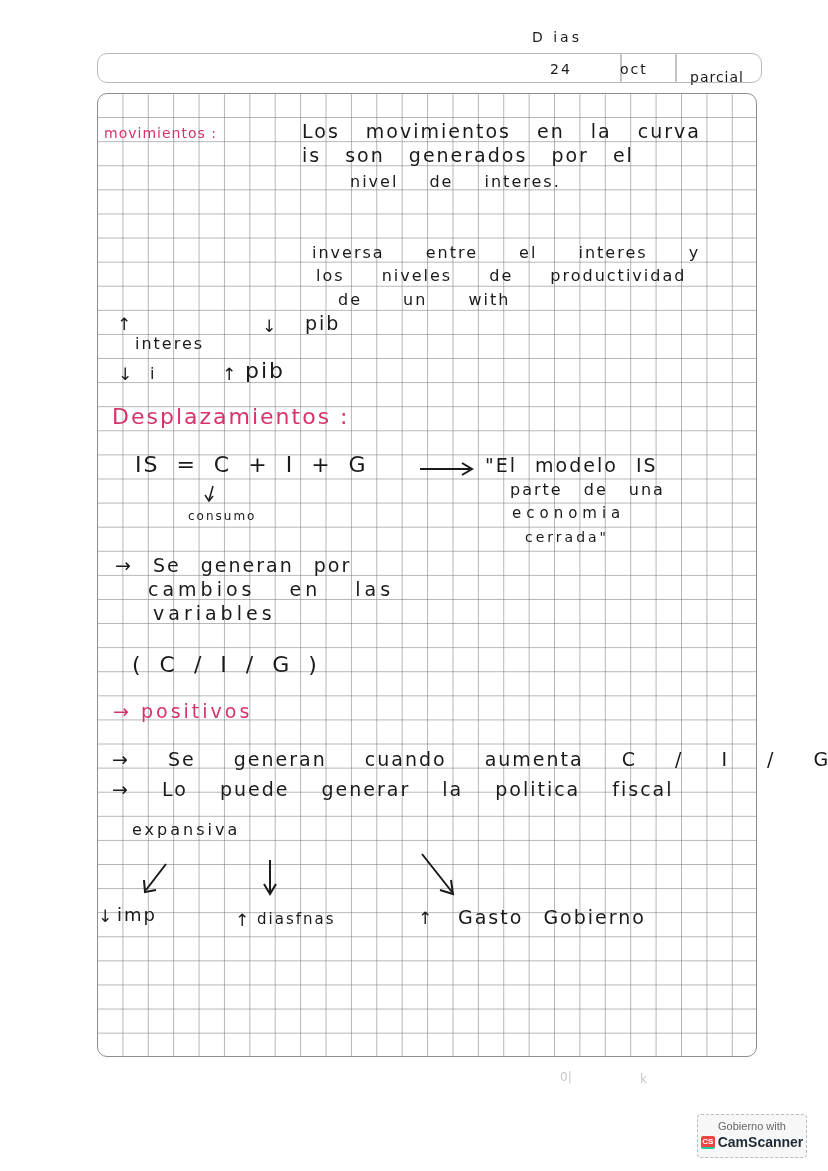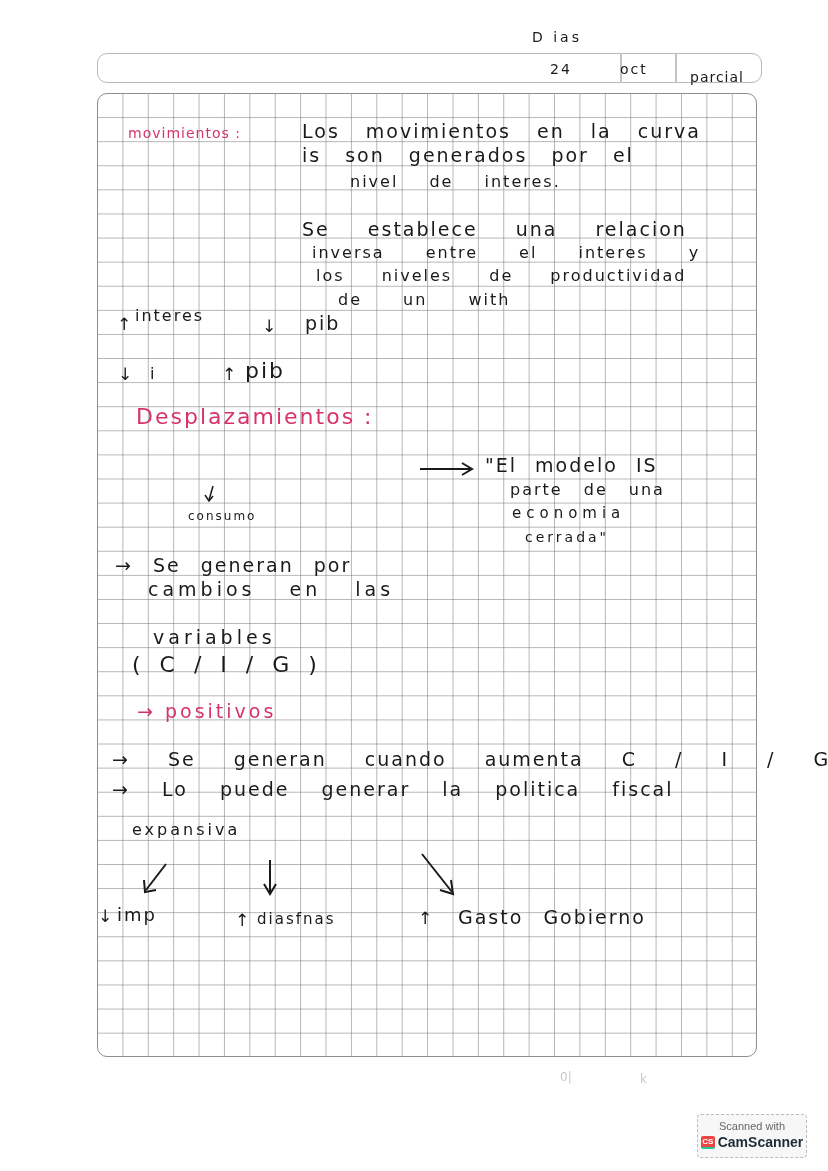--- a/index.html
+++ b/index.html
@@ -28,21 +28,21 @@
         linear-gradient(to bottom, rgba(120,120,120,0.55) 1px, transparent 1px);
       background-size: 25.4px 100%, 100% 24.1px;
       background-position: -1px 0, 0 -1px;
     }
 
     .hw {
       position: absolute; white-space: nowrap; color: #1a1a1a;
       font-family: "DejaVu Sans", sans-serif; font-weight: normal; letter-spacing: 2px;
       line-height: 1;
     }
-    .pink { color: #d6336c; margin-left: 24px; }
+    .pink { color: #d6336c; }
     .big { font-size: 22px; }
     .med { font-size: 19px; }
     .small { font-size: 14px; }
     .tiny { font-size: 12px; }
 
     .arrow-svg { position: absolute; overflow: visible; }
 
     
     .watermark {
       position: absolute; left: 697px; top: 1114px; width: 110px; height: 44px;
@@ -76,58 +76,58 @@
   <div class="hw small" style="left:690px; top:70px; letter-spacing:1px;">parcial</div>
 
   <div class="grid"></div>
 
   <div class="hw small pink" style="left:104px; top:126px; letter-spacing:1px;">movimientos :</div>
 
   <div class="hw med" style="left:302px; top:122px; word-spacing:18px;">Los  movimientos  en  la  curva</div>
   <div class="hw med" style="left:302px; top:146px; word-spacing:16px;">is  son  generados  por  el</div>
   <div class="hw small" style="left:302px; top:174px; word-spacing:24px; font-size:16px;padding-left:48px;">nivel  de  interes.</div>
 
-  <div class="hw med" style="left:302px; top:220px; word-spacing:30px;">Se  establece  una  relacion</div>
   <div class="hw small" style="left:312px; top:245px; word-spacing:34px; font-size:16px;text-align:center;">inversa  entre  el  interes  y</div>
   <div class="hw small" style="left:316px; top:268px; word-spacing:30px; font-size:16px;">los  niveles  de  productividad</div>
   <div class="hw small" style="left:338px; top:292px; word-spacing:34px; font-size:16px;">de  un  with</div>
 
   <div>
     <span class="hw small" style="left:117px; top:316px; font-size:17px;">↑</span>
-    <span class="hw small" style="left:135px; top:308px; font-size:16px;">interes</span>
+    <span class="hw small" style="left:135px; top:336px; font-size:16px;">interes</span>
     <span class="hw small" style="left:262px; top:318px; font-size:17px;">↓</span>
     <span class="hw med" style="left:305px; top:314px;">pib</span>
   </div>
   <div>
     <span class="hw small" style="left:118px; top:366px; font-size:17px;">↓</span>
     <span class="hw small" style="left:150px; top:366px; font-size:16px;">i</span>
     <span class="hw small" style="left:222px; top:366px; font-size:17px;">↑</span>
     <span class="hw big" style="left:245px; top:360px;">pib</span>
   </div>
 
   <div class="hw big pink" style="left:112px; top:406px; letter-spacing:2px;">Desplazamientos :</div>
 
+  <div class="hw big" style="left:135px; top:454px; word-spacing:8px;">IS  =  C  +  I  +  G</div>
   <svg class="arrow-svg" style="left:420px; top:462px;" width="60" height="14">
     <line x1="0" y1="7" x2="50" y2="7" stroke="#1a1a1a" stroke-width="2"></line>
     <polyline points="42,1 52,7 42,13" fill="none" stroke="#1a1a1a" stroke-width="2"></polyline>
   </svg>
   <svg class="arrow-svg" style="left:203px; top:486px;" width="16" height="18">
     <line x1="10" y1="0" x2="6" y2="14" stroke="#1a1a1a" stroke-width="1.5"></line>
     <polyline points="2,9 6,15 10,10" fill="none" stroke="#1a1a1a" stroke-width="1.5"></polyline>
   </svg>
   <div class="hw tiny" style="left:188px; top:510px;">consumo</div>
 
   <div class="hw med" style="left:485px; top:456px; word-spacing:10px;">"El  modelo  IS</div>
   <div class="hw small" style="left:510px; top:482px; word-spacing:14px; font-size:16px;">parte  de  una</div>
   <div class="hw small" style="left:512px; top:506px; letter-spacing:5px; font-size:15px;">economia</div>
   <div class="hw small" style="left:525px; top:530px; letter-spacing:3px; font-size:14px;">cerrada"</div>
 
   <div class="hw med" style="left:115px; top:556px; word-spacing:12px;">→  Se  generan  por</div>
   <div class="hw med" style="left:148px; top:580px; word-spacing:24px; letter-spacing:4px;">cambios  en  las</div>
-  <div class="hw med" style="left:153px; top:628px; letter-spacing:4px;">variables</div>
+  <div class="hw med" style="left:153px; top:604px; letter-spacing:4px;">variables</div>
 
   <div class="hw big" style="left:132px; top:654px; letter-spacing:6px;">( C / I / G )</div>
 
   <div class="hw med pink" style="left:113px; top:702px; letter-spacing:3px;">→  positivos</div>
 
   <div class="hw med" style="left:112px; top:750px; word-spacing:30px;">→  Se  generan  cuando  aumenta  C / I / G</div>
 
   <div class="hw med" style="left:112px; top:780px; word-spacing:24px;">→  Lo  puede  generar  la  politica  fiscal</div>
   <div class="hw small" style="left:132px; top:822px; letter-spacing:3px; font-size:16px;">expansiva</div>
 
@@ -154,19 +154,19 @@
   </div>
   <div>
     <span class="hw small" style="left:418px; top:910px; font-size:17px;">↑</span>
     <span class="hw med" style="left:458px; top:908px; word-spacing:12px;">Gasto  Gobierno</span>
   </div>
 
   <div class="bleed" style="left:560px; top:1070px;">0|</div>
   <div class="bleed" style="left:640px; top:1072px;">k</div>
 
   <div class="watermark">
-    <div class="wm-top">Scanned with</div>
+    <div class="wm-top">Gobierno with</div>
     <div class="wm-bottom">
       <span class="wm-logo">CS</span>
       <span class="wm-brand">CamScanner</span>
     </div>
   </div>
 </div>
 
 </body></html>

